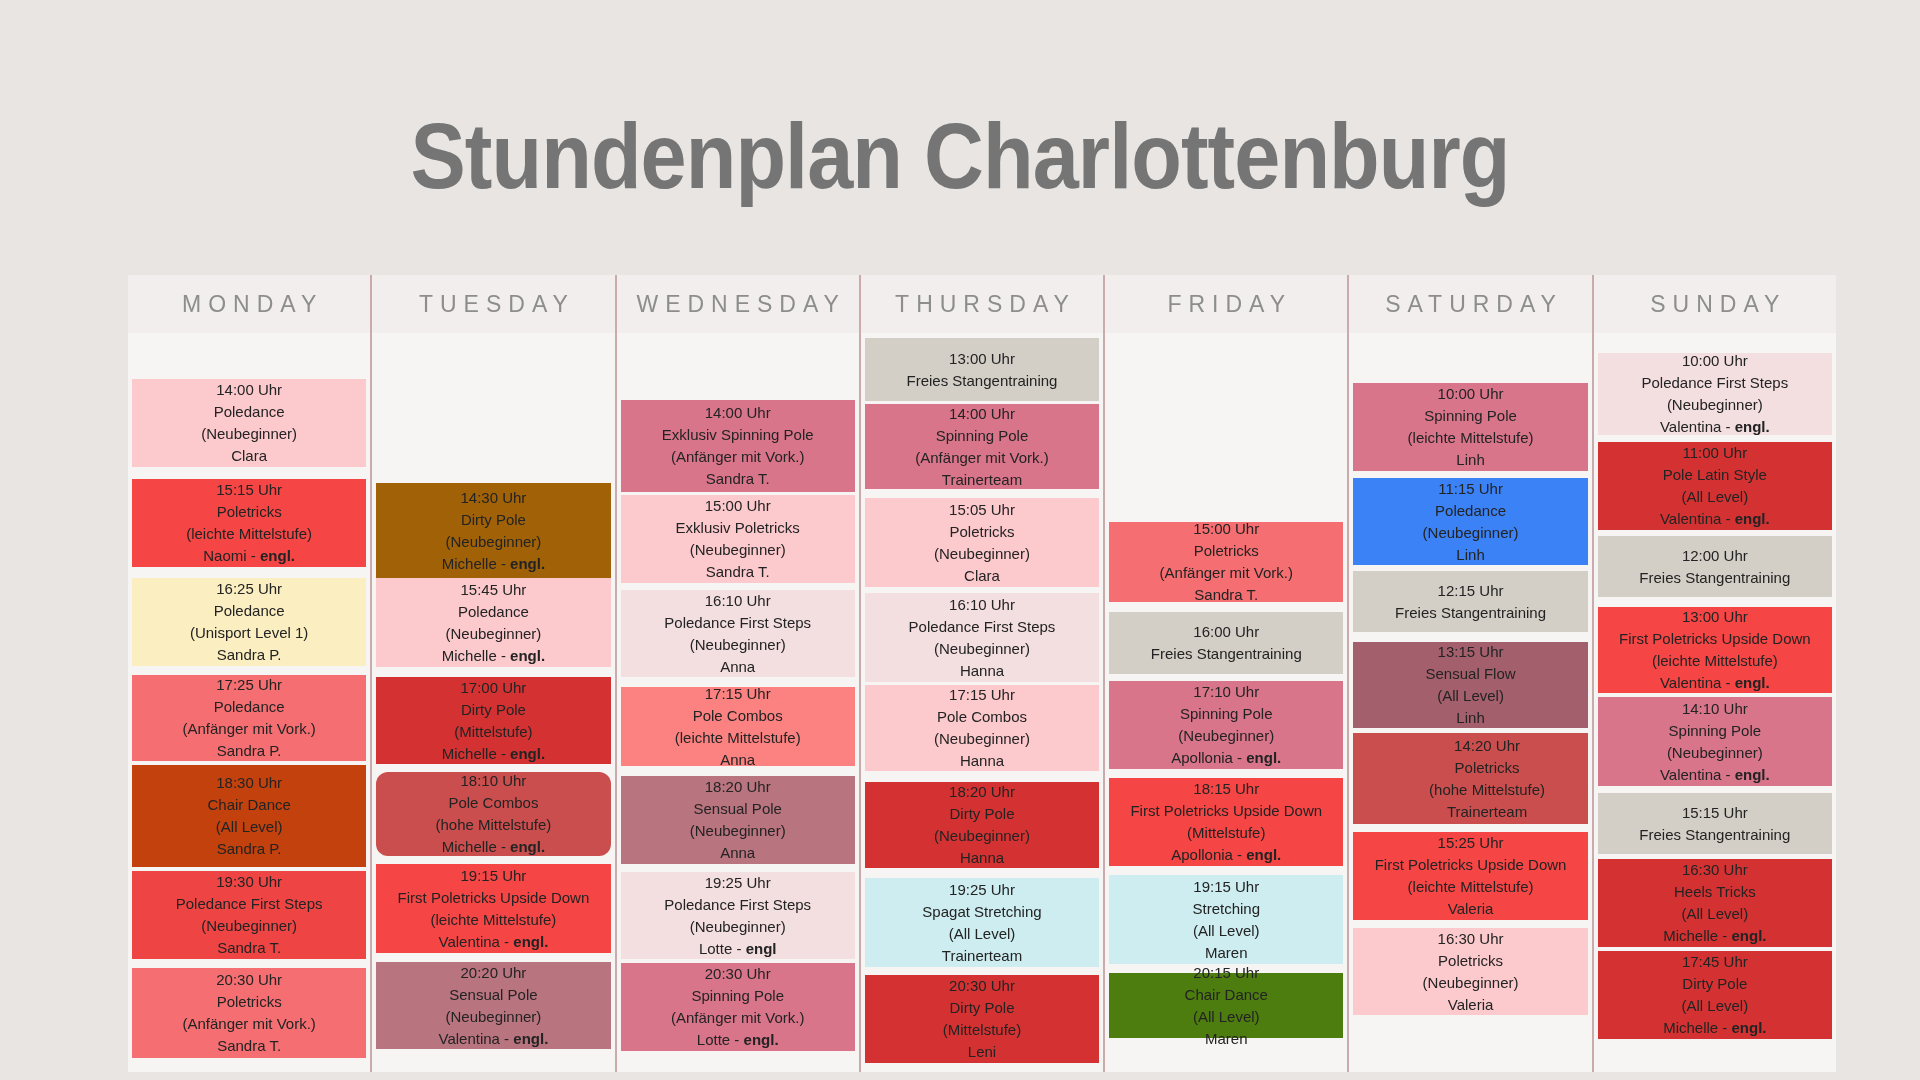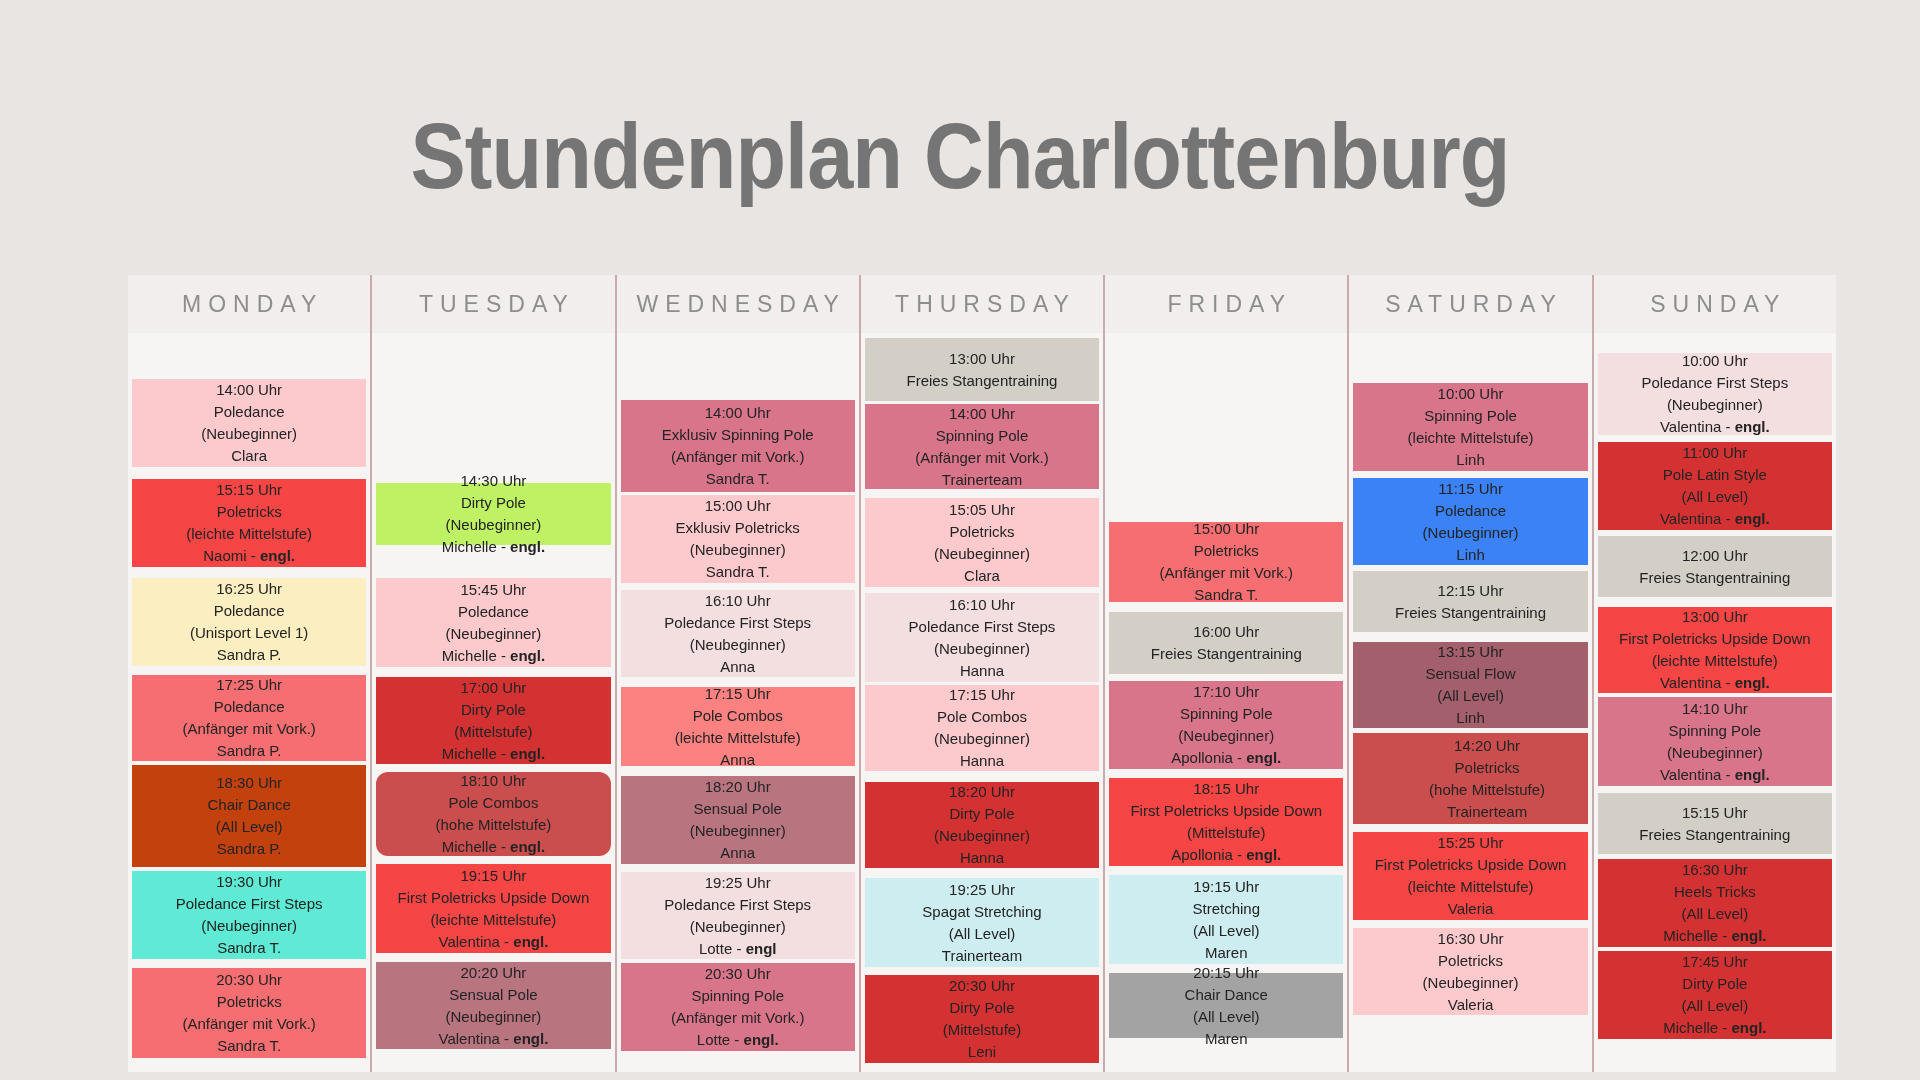--- a/index.html
+++ b/index.html
@@ -86,38 +86,38 @@
           <div class="ln course">Poledance</div>
           <div class="ln level">(Anfänger mit Vork.)</div>
           <div class="ln trainer"><span>Sandra P.</span></div>
         </div>
         <div class="block" style="top: 432px; height: 102px; background: #c2410c;">
           <div class="ln time">18:30 Uhr</div>
           <div class="ln course">Chair Dance</div>
           <div class="ln level">(All Level)</div>
           <div class="ln trainer"><span>Sandra P.</span></div>
         </div>
-        <div class="block" style="top: 538px; height: 88px; background: #5eead4;">
+        <div class="block" style="top: 538px; height: 88px; background: #ef4444;">
           <div class="ln time">19:30 Uhr</div>
           <div class="ln course">Poledance First Steps</div>
           <div class="ln level">(Neubeginner)</div>
           <div class="ln trainer"><span>Sandra T.</span></div>
         </div>
         <div class="block" style="top: 635px; height: 90px; background: rgb(245, 110, 113);">
           <div class="ln time">20:30 Uhr</div>
           <div class="ln course">Poletricks</div>
           <div class="ln level">(Anfänger mit Vork.)</div>
           <div class="ln trainer"><span>Sandra T.</span></div>
         </div>
       </div>
     </div>
     <div class="col">
       <div class="day-header">TUESDAY</div>
       <div class="col-body">
-        <div class="block" style="top: 150px; height: 62px; background: #bef264;">
+        <div class="block" style="top: 150px; height: 95px; background: #a16207;">
           <div class="ln time">14:30 Uhr</div>
           <div class="ln course">Dirty Pole</div>
           <div class="ln level">(Neubeginner)</div>
           <div class="ln trainer"><span>Michelle -</span> <span class="sfx">engl.</span></div>
         </div>
         <div class="block" style="top: 245px; height: 89px; background: rgb(252, 201, 205);">
           <div class="ln time">15:45 Uhr</div>
           <div class="ln course">Poledance</div>
           <div class="ln level">(Neubeginner)</div>
           <div class="ln trainer"><span>Michelle -</span> <span class="sfx">engl.</span></div>
@@ -270,21 +270,21 @@
           <div class="ln course">First Poletricks Upside Down</div>
           <div class="ln level">(Mittelstufe)</div>
           <div class="ln trainer"><span>Apollonia -</span> <span class="sfx">engl.</span></div>
         </div>
         <div class="block" style="top: 542px; height: 89px; background: rgb(205, 237, 240);">
           <div class="ln time">19:15 Uhr</div>
           <div class="ln course">Stretching</div>
           <div class="ln level">(All Level)</div>
           <div class="ln trainer"><span>Maren</span></div>
         </div>
-        <div class="block" style="top: 640px; height: 65px; background: #a3a3a3;">
+        <div class="block" style="top: 640px; height: 65px; background: #4d7c0f;">
           <div class="ln time">20:15 Uhr</div>
           <div class="ln course">Chair Dance</div>
           <div class="ln level">(All Level)</div>
           <div class="ln trainer"><span>Maren</span></div>
         </div>
       </div>
     </div>
     <div class="col">
       <div class="day-header">SATURDAY</div>
       <div class="col-body">

